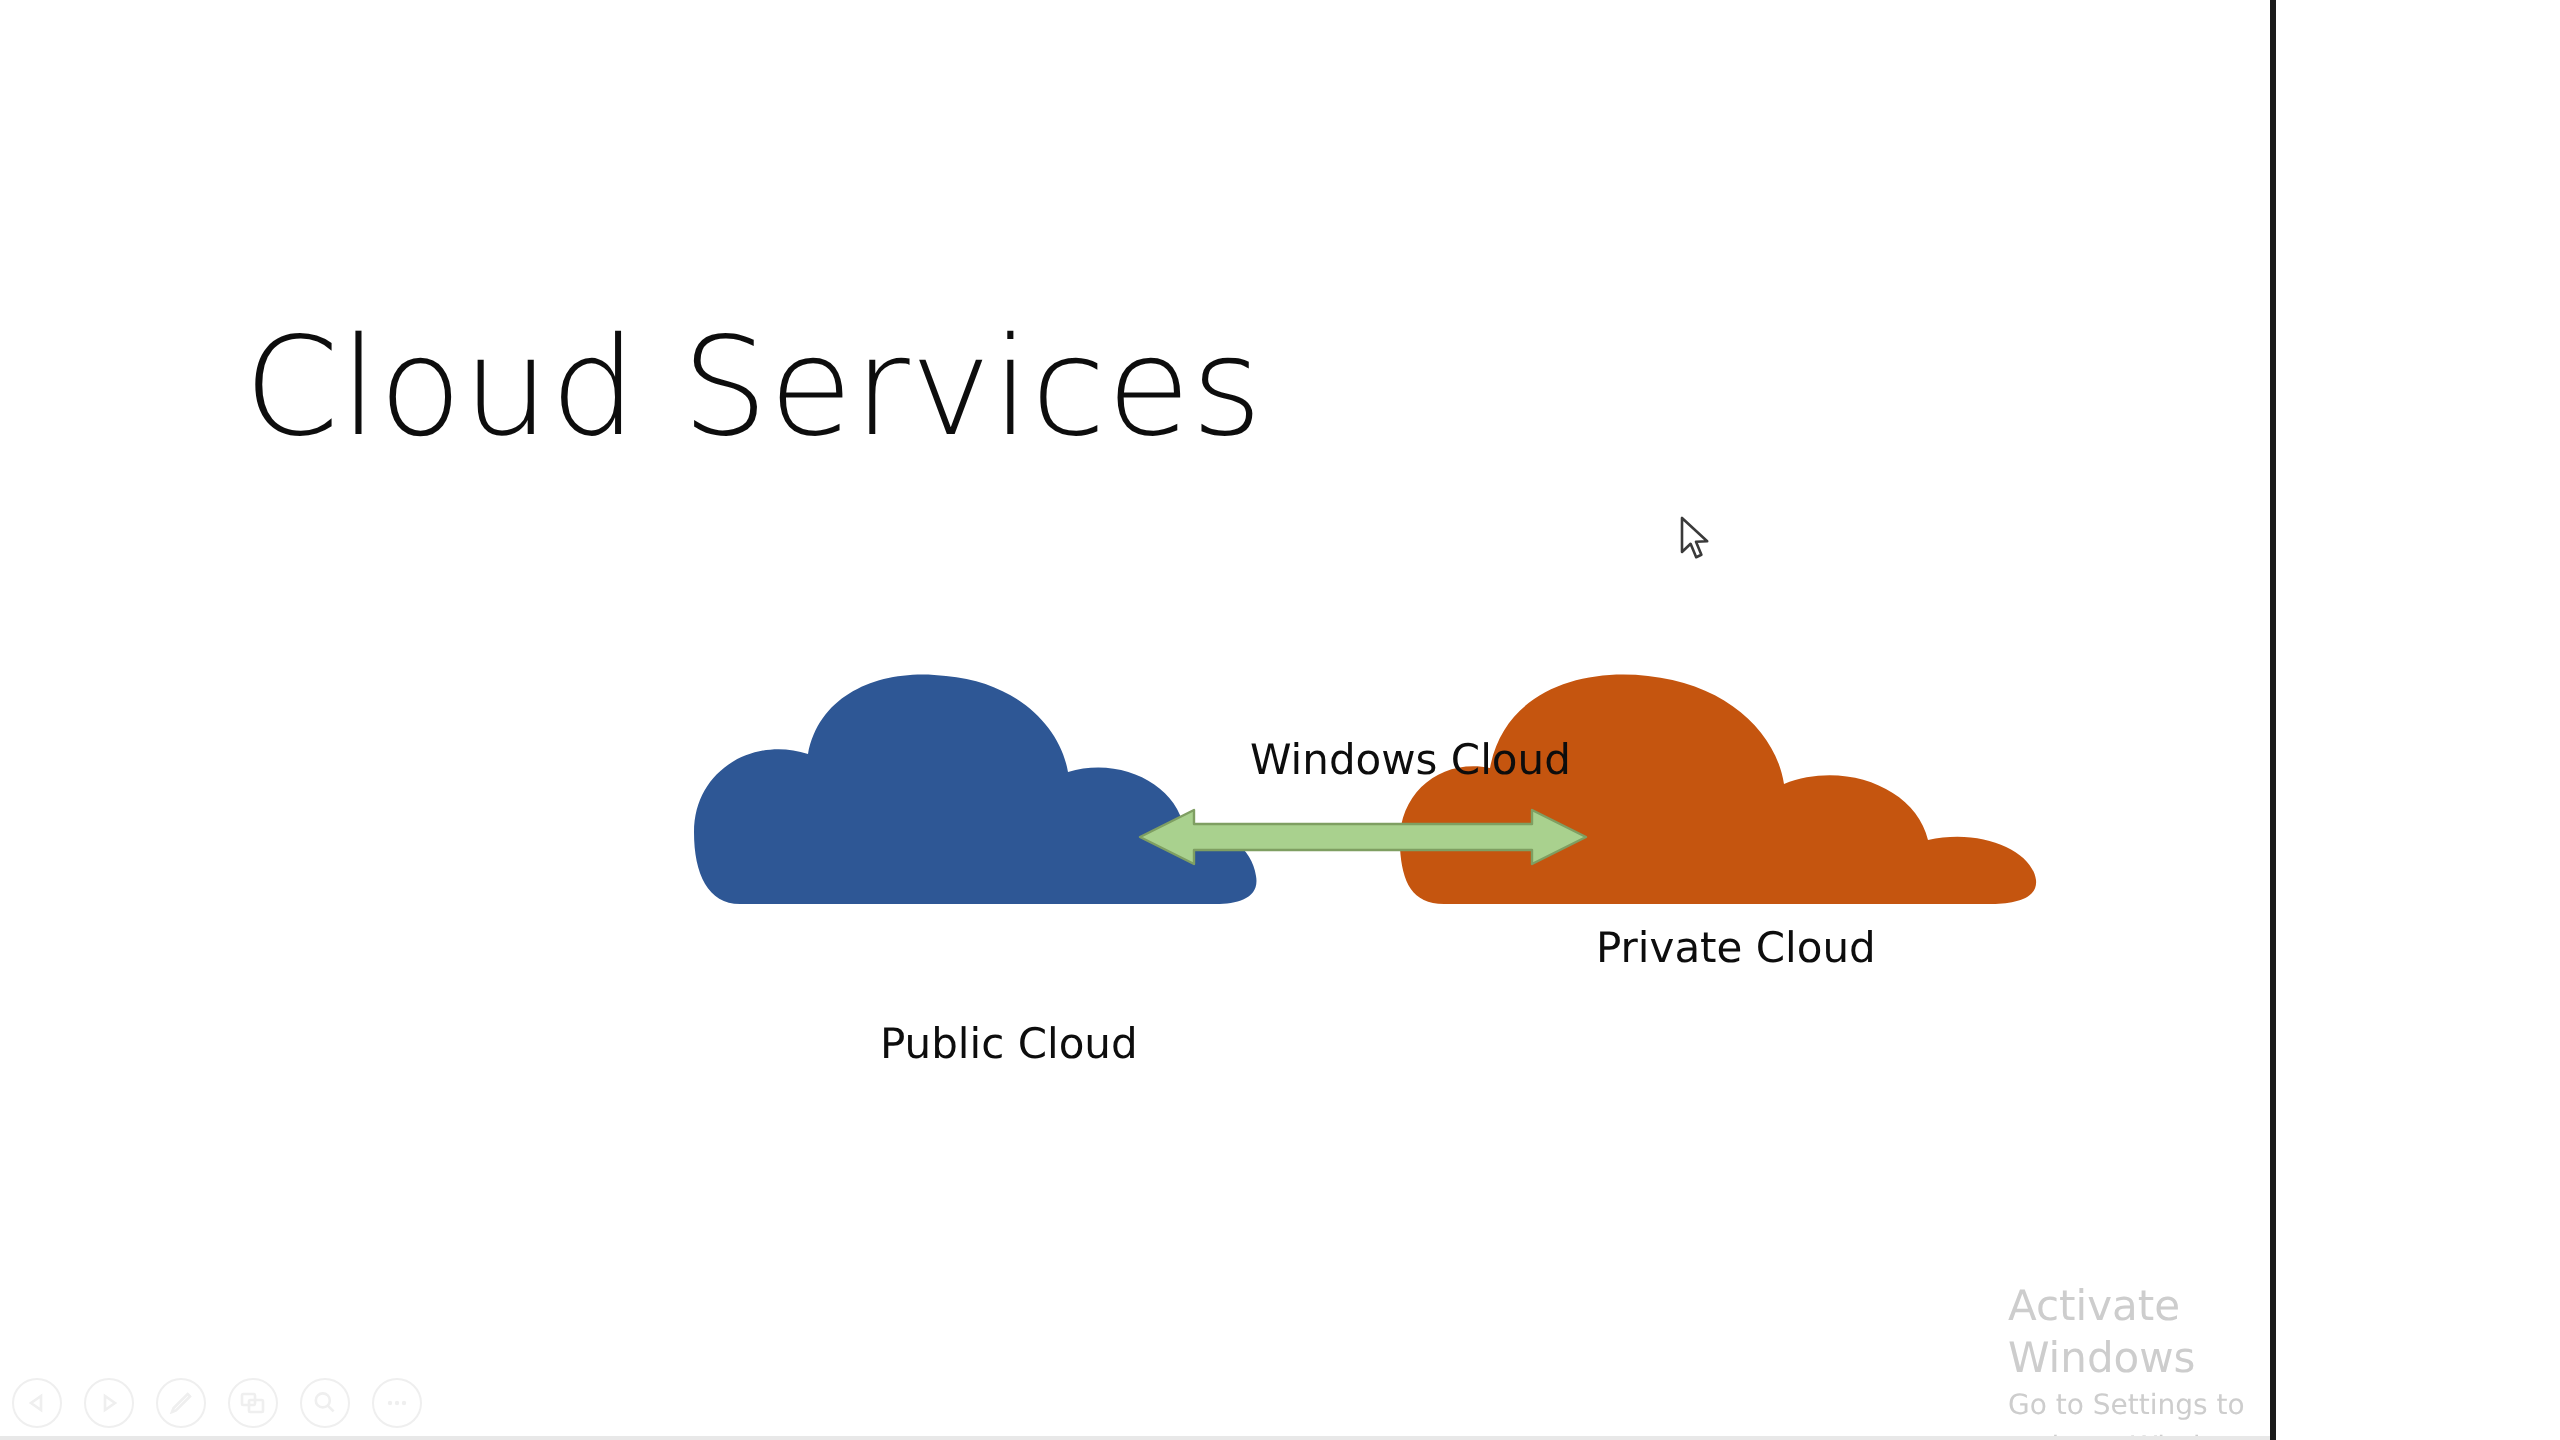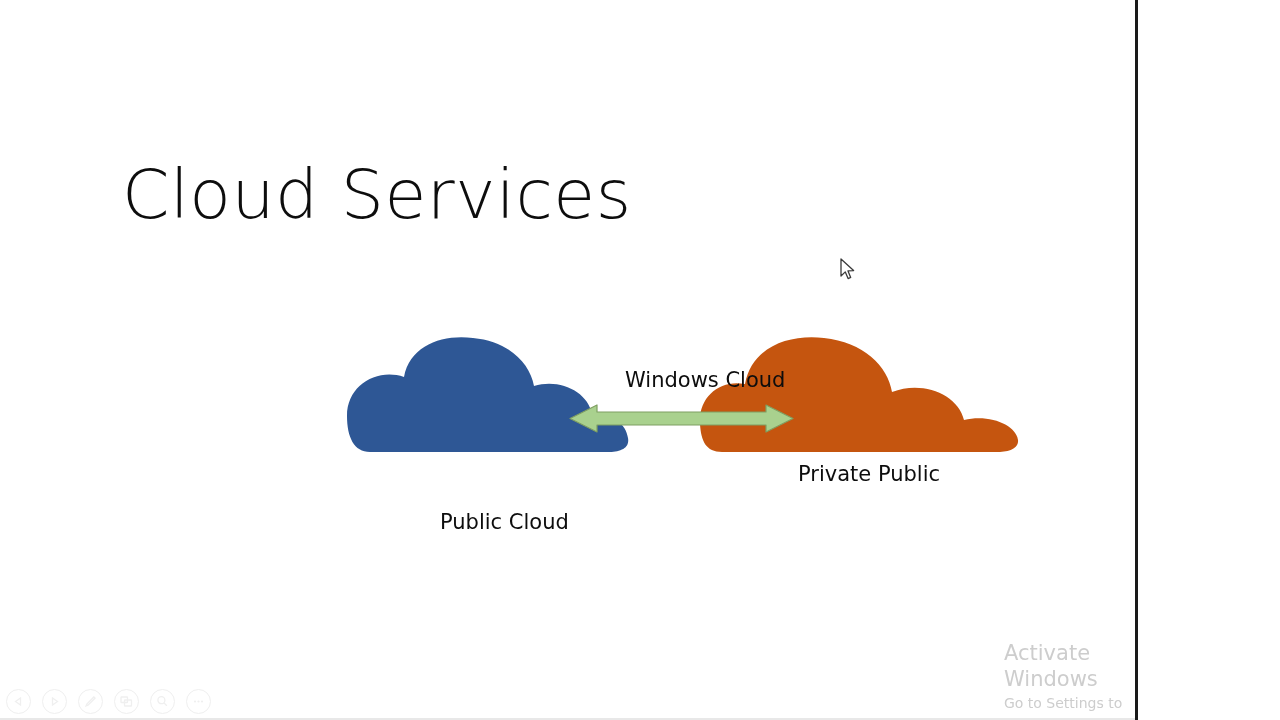--- a/index.html
+++ b/index.html
@@ -170,21 +170,21 @@
              L 597 425
              L 597 432 Z" fill="#A9D18E" stroke="#7F9F62" stroke-width="1.2" stroke-linejoin="round"></path>
   </svg>
 
   <div id="slide-title">Cloud Services</div>
 
   <div class="diagram-label" id="label-hybrid">Windows Cloud</div>
 
   <div class="diagram-label" id="label-public">Public Cloud</div>
 
-  <div class="diagram-label" id="label-private">Private Public</div>
+  <div class="diagram-label" id="label-private">Private Cloud</div>
 
   <div id="activate-watermark" style="color: rgb(205, 205, 205);">
     <div id="activate-title" style="color: rgb(205, 205, 205);">Activate Windows</div>
     <div id="activate-subtitle" style="color: rgb(205, 205, 205);">Go to Settings to activate Windows.</div>
   </div>
 
   <div id="bottom-toolbar">
 
     <div class="toolbar-btn">
       <span>

